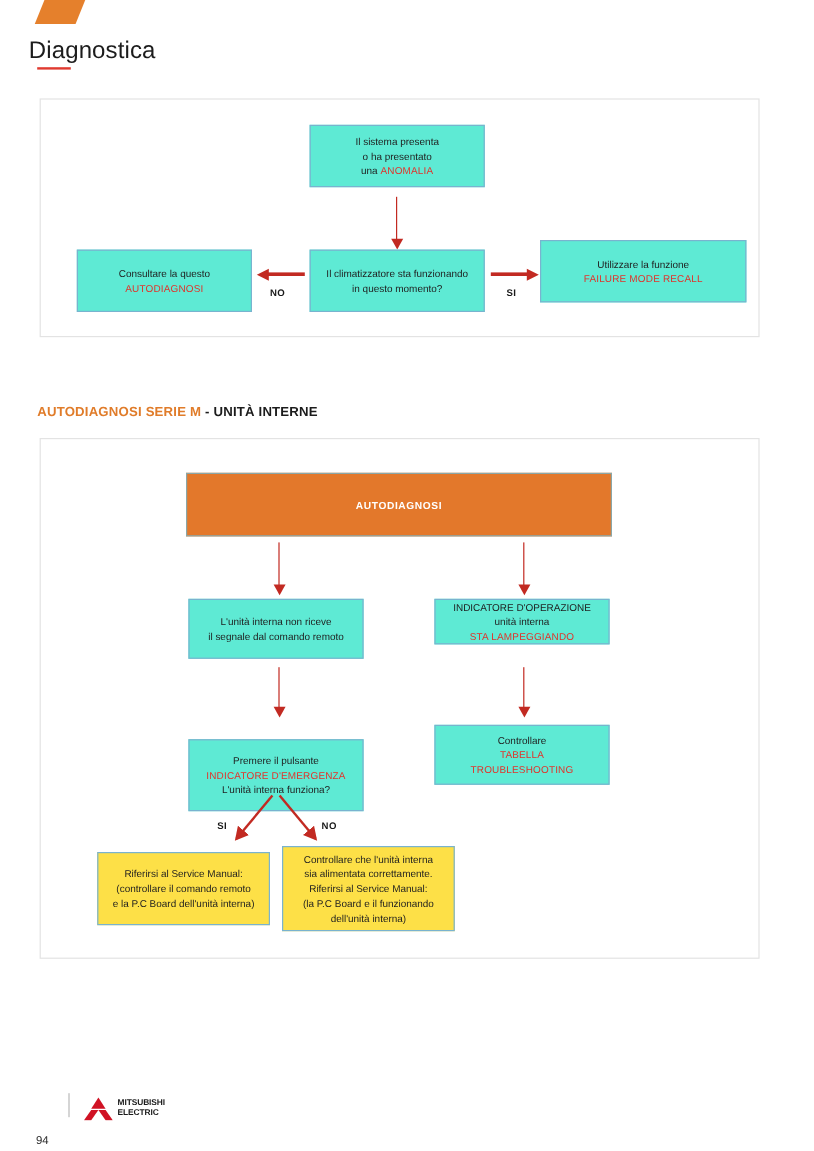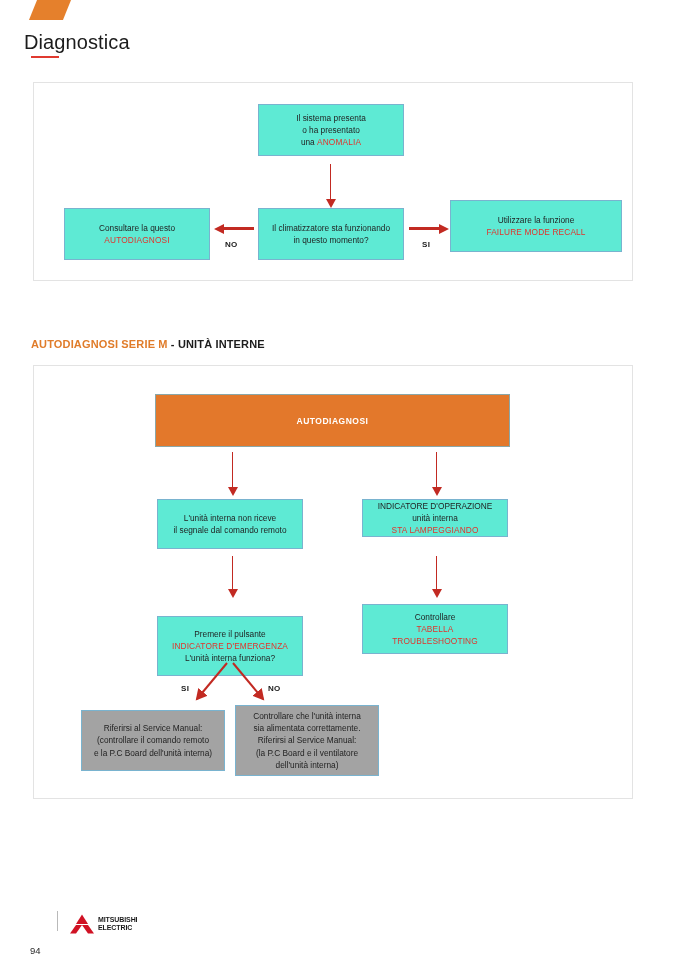--- a/index.html
+++ b/index.html
@@ -63,21 +63,21 @@
     display: flex;
     flex-direction: column;
     align-items: center;
     justify-content: center;
     text-align: center;
     font-size: 8.3px;
     line-height: 12.2px;
     color: #1f1f1f;
     padding: 2px 4px;
   }
-  .fbox.gray { background: #a3a3a3; }
+  .fbox.gray { background: #fde047; }
   .fbox .red {
     color: #e0342c;
     font-weight: normal;
     letter-spacing: 0.15px;
     text-align: right;
   }
   .fbox .ln { display: block; white-space: nowrap; }
 
   
   #banner-autodiagnosi {
@@ -324,21 +324,21 @@
 <div class="fbox gray" style="left:81px; top:710px; width:144px; height:61px;">
   <span class="ln">Riferirsi al Service Manual:</span>
   <span class="ln">(controllare il comando remoto</span>
   <span class="ln">e la P.C Board dell'unità interna)</span>
 </div>
 
 <div class="fbox gray" style="left:235px; top:705px; width:144px; height:71px;">
   <span class="ln">Controllare che l'unità interna</span>
   <span class="ln">sia alimentata correttamente.</span>
   <span class="ln">Riferirsi al Service Manual:</span>
-  <span class="ln">(la P.C Board e il ventilatore</span>
+  <span class="ln">(la P.C Board e il funzionando</span>
   <span class="ln">dell'unità interna)</span>
 </div>
 
 <div id="footer-pagenum">94</div>
 <div id="footer-divider"></div>
 <div id="footer-logo">
   <svg width="24" height="21" viewBox="0 0 24 21">
     <polygon points="12,1.5 18,11 6,11" fill="#d01224"></polygon>
     <polygon points="5.5,12 11.5,12 5.5,20.5 -0.5,20.5" fill="#d01224" transform="translate(0.5,0)"></polygon>
     <polygon points="18.5,12 12.5,12 18.5,20.5 24.5,20.5" fill="#d01224" transform="translate(-0.5,0)"></polygon>

